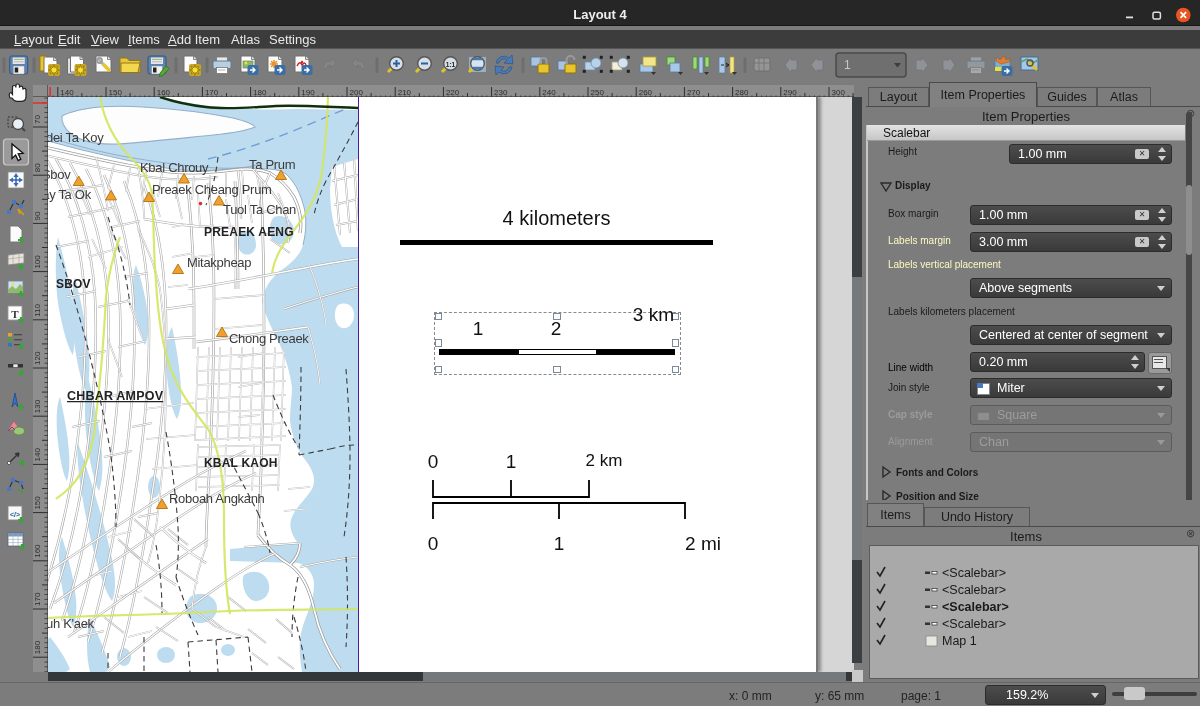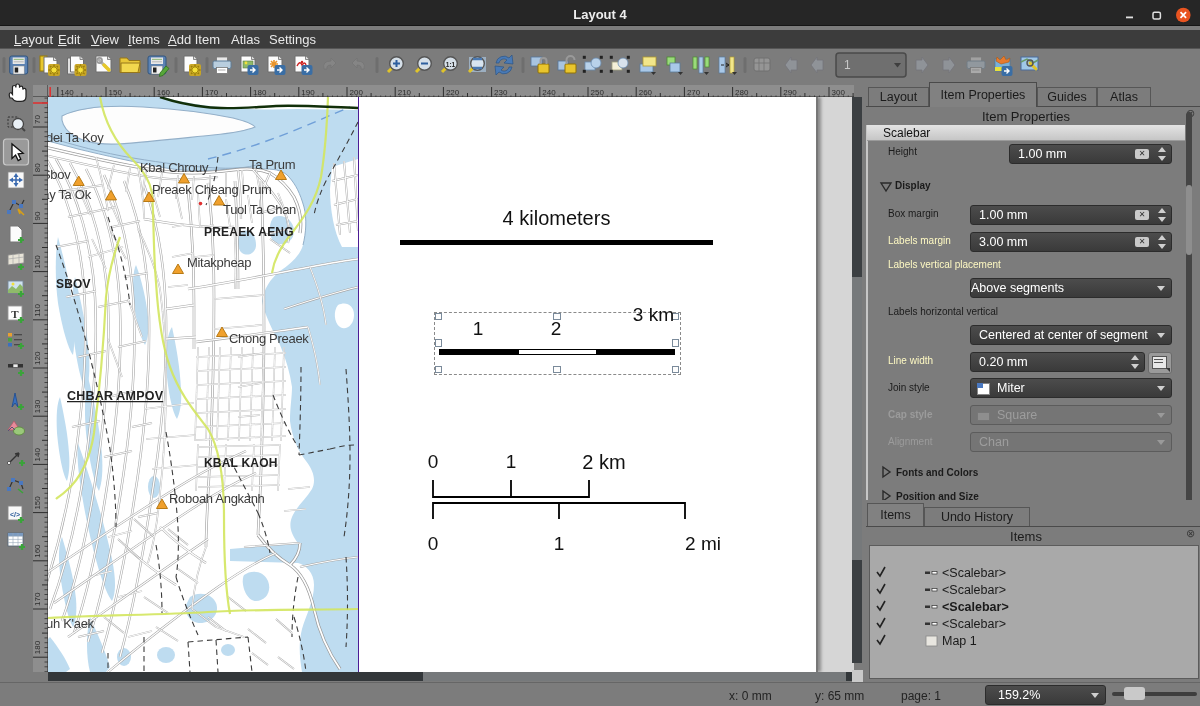--- a/index.html
+++ b/index.html
@@ -994,21 +994,21 @@
 <div style="position:absolute;left:505px;top:268.5px;width:7.5px;height:7.5px;background:#fdfdfd;border:1.2px solid #7a8a9a;box-sizing:border-box;"></div>
 <div style="position:absolute;left:623.5px;top:268.5px;width:7.5px;height:7.5px;background:#fdfdfd;border:1.2px solid #7a8a9a;box-sizing:border-box;"></div>
 <div style="position:absolute;left:420px;top:221px;width:20px;text-align:center;font-size:19px;color:#111;">1</div>
 <div style="position:absolute;left:498px;top:221px;width:20px;text-align:center;font-size:19px;color:#111;">2</div>
 <div style="position:absolute;left:566px;top:207px;width:60px;text-align:right;font-size:19px;color:#111;">3 km</div>
 <div style="position:absolute;left:391px;top:252px;width:79px;height:6px;background:#000;"></div>
 <div style="position:absolute;left:470px;top:252px;width:79px;height:6px;background:#fff;border:1.5px solid #000;box-sizing:border-box;"></div>
 <div style="position:absolute;left:549px;top:252px;width:78px;height:6px;background:#000;"></div>
 <div style="position:absolute;left:375px;top:354px;width:20px;text-align:center;font-size:19px;color:#111;">0</div>
 <div style="position:absolute;left:453px;top:354px;width:20px;text-align:center;font-size:19px;color:#111;">1</div>
-<div style="position:absolute;left:524px;top:354px;width:64px;text-align:center;font-size:20px;color:#111;">2 km</div>
+<div style="position:absolute;left:524px;top:354px;width:64px;text-align:center;font-size:17px;color:#111;">2 km</div>
 <svg style="position:absolute;left:380px;top:382px;" width="220" height="20">
         <path d="M5,1 L5,18 L161,18 L161,1 M83,1 L83,18" fill="none" stroke="#000" stroke-width="1.8"></path>
       </svg>
 <svg style="position:absolute;left:380px;top:404px;" width="320" height="20">
         <path d="M5,18 L5,2 L257,2 L257,18 M131,2 L131,18" fill="none" stroke="#000" stroke-width="1.8"></path>
       </svg>
 <div style="position:absolute;left:375px;top:436px;width:20px;text-align:center;font-size:19px;color:#111;">0</div>
 <div style="position:absolute;left:501px;top:436px;width:20px;text-align:center;font-size:19px;color:#111;">1</div>
 <div style="position:absolute;left:620px;top:436px;width:70px;text-align:center;font-size:19px;color:#111;">2 mi</div>
   </div>
@@ -1038,24 +1038,24 @@
 <div class="dark-input" style="left:143px;top:62px;width:161px;height:18px;line-height:18px;background:linear-gradient(#4c4c4c,#3a3a3a);"><span style="margin-left:8px;">1.00 mm</span><span style="position:absolute;right:22px;top:4px;width:14px;height:10px;background:#c9c9c9;border-radius:2px;color:#333;font-size:8px;text-align:center;line-height:10px;">✕</span><span style="position:absolute;right:5px;top:2px;width:0;height:0;border-left:4px solid transparent;border-right:4px solid transparent;border-bottom:5px solid #cfcfcf;"></span><span style="position:absolute;right:5px;bottom:2px;width:0;height:0;border-left:4px solid transparent;border-right:4px solid transparent;border-top:5px solid #cfcfcf;"></span></div>
 <svg style="position:absolute;left:13px;top:99px;" width="14" height="12">
         <path d="M2,2 L12,2 L7,10 Z" fill="none" stroke="#2a2a2a" stroke-width="1.4"></path>
       </svg>
 <div class="plabel" style="left:29px;top:98px;color:#1b1b1b;font-weight:bold;">Display</div>
 <div class="plabel" style="left:22px;top:126px;color:#1b1b1b;">Box margin</div>
 <div class="dark-input" style="left:104px;top:123px;width:200px;height:18px;line-height:18px;background:linear-gradient(#4c4c4c,#3a3a3a);"><span style="margin-left:8px;">1.00 mm</span><span style="position:absolute;right:22px;top:4px;width:14px;height:10px;background:#c9c9c9;border-radius:2px;color:#333;font-size:8px;text-align:center;line-height:10px;">✕</span><span style="position:absolute;right:5px;top:2px;width:0;height:0;border-left:4px solid transparent;border-right:4px solid transparent;border-bottom:5px solid #cfcfcf;"></span><span style="position:absolute;right:5px;bottom:2px;width:0;height:0;border-left:4px solid transparent;border-right:4px solid transparent;border-top:5px solid #cfcfcf;"></span></div>
 <div class="plabel" style="left:22px;top:153px;color:#fef9c3;">Labels margin</div>
 <div class="dark-input" style="left:104px;top:150px;width:200px;height:18px;line-height:18px;background:linear-gradient(#4c4c4c,#3a3a3a);"><span style="margin-left:8px;">3.00 mm</span><span style="position:absolute;right:22px;top:4px;width:14px;height:10px;background:#c9c9c9;border-radius:2px;color:#333;font-size:8px;text-align:center;line-height:10px;">✕</span><span style="position:absolute;right:5px;top:2px;width:0;height:0;border-left:4px solid transparent;border-right:4px solid transparent;border-bottom:5px solid #cfcfcf;"></span><span style="position:absolute;right:5px;bottom:2px;width:0;height:0;border-left:4px solid transparent;border-right:4px solid transparent;border-top:5px solid #cfcfcf;"></span></div>
 <div class="plabel" style="left:22px;top:177px;color:#fef9c3;">Labels vertical placement</div>
-<div class="dark-input" style="left:104px;top:196px;width:200px;height:18px;line-height:18px;background:linear-gradient(#4c4c4c,#3a3a3a);"><span style="">Above segments</span><span style="position:absolute;right:6px;top:7px;width:0;height:0;border-left:4px solid transparent;border-right:4px solid transparent;border-top:5px solid #cfcfcf;"></span></div>
-<div class="plabel" style="left:22px;top:224px;color:#1b1b1b;">Labels horizontal vertical</div>
+<div class="dark-input" style="left:104px;top:196px;width:200px;height:18px;line-height:18px;background:linear-gradient(#4c4c4c,#3a3a3a);"><span style="margin-left:8px;">Above segments</span><span style="position:absolute;right:6px;top:7px;width:0;height:0;border-left:4px solid transparent;border-right:4px solid transparent;border-top:5px solid #cfcfcf;"></span></div>
+<div class="plabel" style="left:22px;top:224px;color:#1b1b1b;">Labels kilometers placement</div>
 <div class="dark-input" style="left:104px;top:243px;width:200px;height:18px;line-height:18px;background:linear-gradient(#4c4c4c,#3a3a3a);"><span style="margin-left:8px;">Centered at center of segment</span><span style="position:absolute;right:6px;top:7px;width:0;height:0;border-left:4px solid transparent;border-right:4px solid transparent;border-top:5px solid #cfcfcf;"></span></div>
-<div class="plabel" style="left:22px;top:273px;color:#fef9c3;">Line width</div>
+<div class="plabel" style="left:22px;top:280px;color:#000000;">Line width</div>
 <div class="dark-input" style="left:104px;top:270px;width:173px;height:18px;line-height:18px;background:linear-gradient(#4c4c4c,#3a3a3a);"><span style="margin-left:8px;">0.20 mm</span><span style="position:absolute;right:5px;top:2px;width:0;height:0;border-left:4px solid transparent;border-right:4px solid transparent;border-bottom:5px solid #cfcfcf;"></span><span style="position:absolute;right:5px;bottom:2px;width:0;height:0;border-left:4px solid transparent;border-right:4px solid transparent;border-top:5px solid #cfcfcf;"></span></div>
 <div style="position:absolute;left:282px;top:270px;width:22px;height:20px;background:#9a9a9a;border:1px solid #6a6a6a;border-radius:3px;">
         <span style="position:absolute;left:3px;top:3px;width:13px;height:11px;background:#e8e8e8;border:1px solid #555;"></span>
         <span style="position:absolute;left:5px;top:6px;width:9px;height:1px;background:#555;"></span>
         <span style="position:absolute;left:5px;top:9px;width:9px;height:1px;background:#555;"></span>
         <span style="position:absolute;right:1px;bottom:1px;width:0;height:0;border-left:4px solid transparent;border-top:4px solid #333;"></span>
       </div>
 <div class="plabel" style="left:22px;top:300px;color:#1b1b1b;">Join style</div>
 <div class="dark-input" style="left:104px;top:296px;width:200px;height:18px;line-height:18px;background:linear-gradient(#4c4c4c,#3a3a3a);"><span style="position:absolute;left:6px;top:4px;width:11px;height:10px;background:#fff;border:1px solid #888;"></span><span style="position:absolute;left:6px;top:4px;width:6px;height:5px;background:#4a78c0;"></span><span style="margin-left:26px;">Miter</span><span style="position:absolute;right:6px;top:7px;width:0;height:0;border-left:4px solid transparent;border-right:4px solid transparent;border-top:5px solid #cfcfcf;"></span></div>
 <div class="plabel" style="left:22px;top:327px;color:#9b9b9b;font-weight:bold;">Cap style</div>
@@ -1106,19 +1106,19 @@
             <rect x="56" y="4" width="11" height="10" fill="#e8e6e0" stroke="#888" stroke-width="0.8"></rect>
             <text x="72" y="12.5" font-size="12.5" fill="#1a1a1a" font-family="Liberation Sans,sans-serif">Map 1</text>
           </svg></div>
       </div>
     </div>
   <div class="abs" id="statusbar">
     <span class="abs" style="left:729px;top:6px;">x: 0 mm</span>
     <span class="abs" style="left:815px;top:6px;">y: 65 mm</span>
     <span class="abs" style="left:901px;top:6px;">page: 1</span>
     <div class="abs" style="left:985px;top:2px;width:119px;height:18px;background:linear-gradient(#4c4c4c,#3a3a3a);border:1px solid #2c2c2c;border-radius:3px;color:#fff;font-size:12.5px;line-height:18px;">
-      <span style="margin-left:12px;">159.2%</span>
+      <span style="margin-left:20px;">159.2%</span>
       <span style="position:absolute;right:6px;top:7px;width:0;height:0;border-left:4px solid transparent;border-right:4px solid transparent;border-top:5px solid #cfcfcf;"></span>
     </div>
     <div class="abs" style="left:1112px;top:9px;width:85px;height:4px;background:#3e3e3e;border-radius:2px;"></div>
     <div class="abs" style="left:1124px;top:4px;width:21px;height:13px;background:#c9c9c9;border-radius:3px;"></div>
   </div>
 </div>
 
 </body></html>

